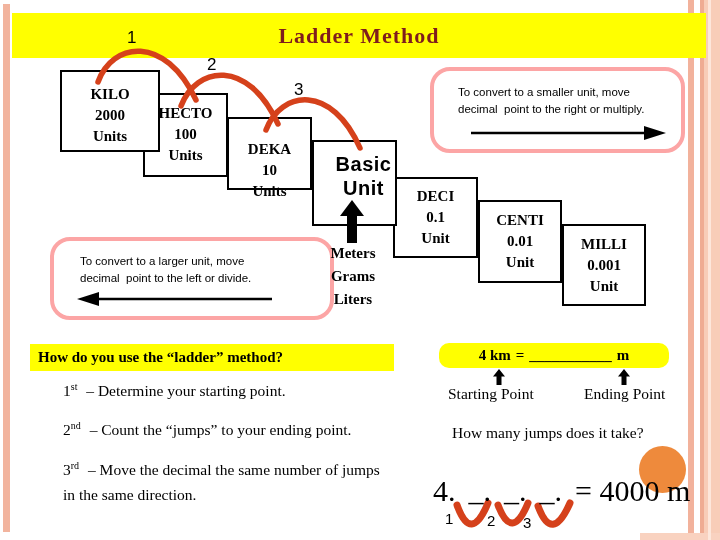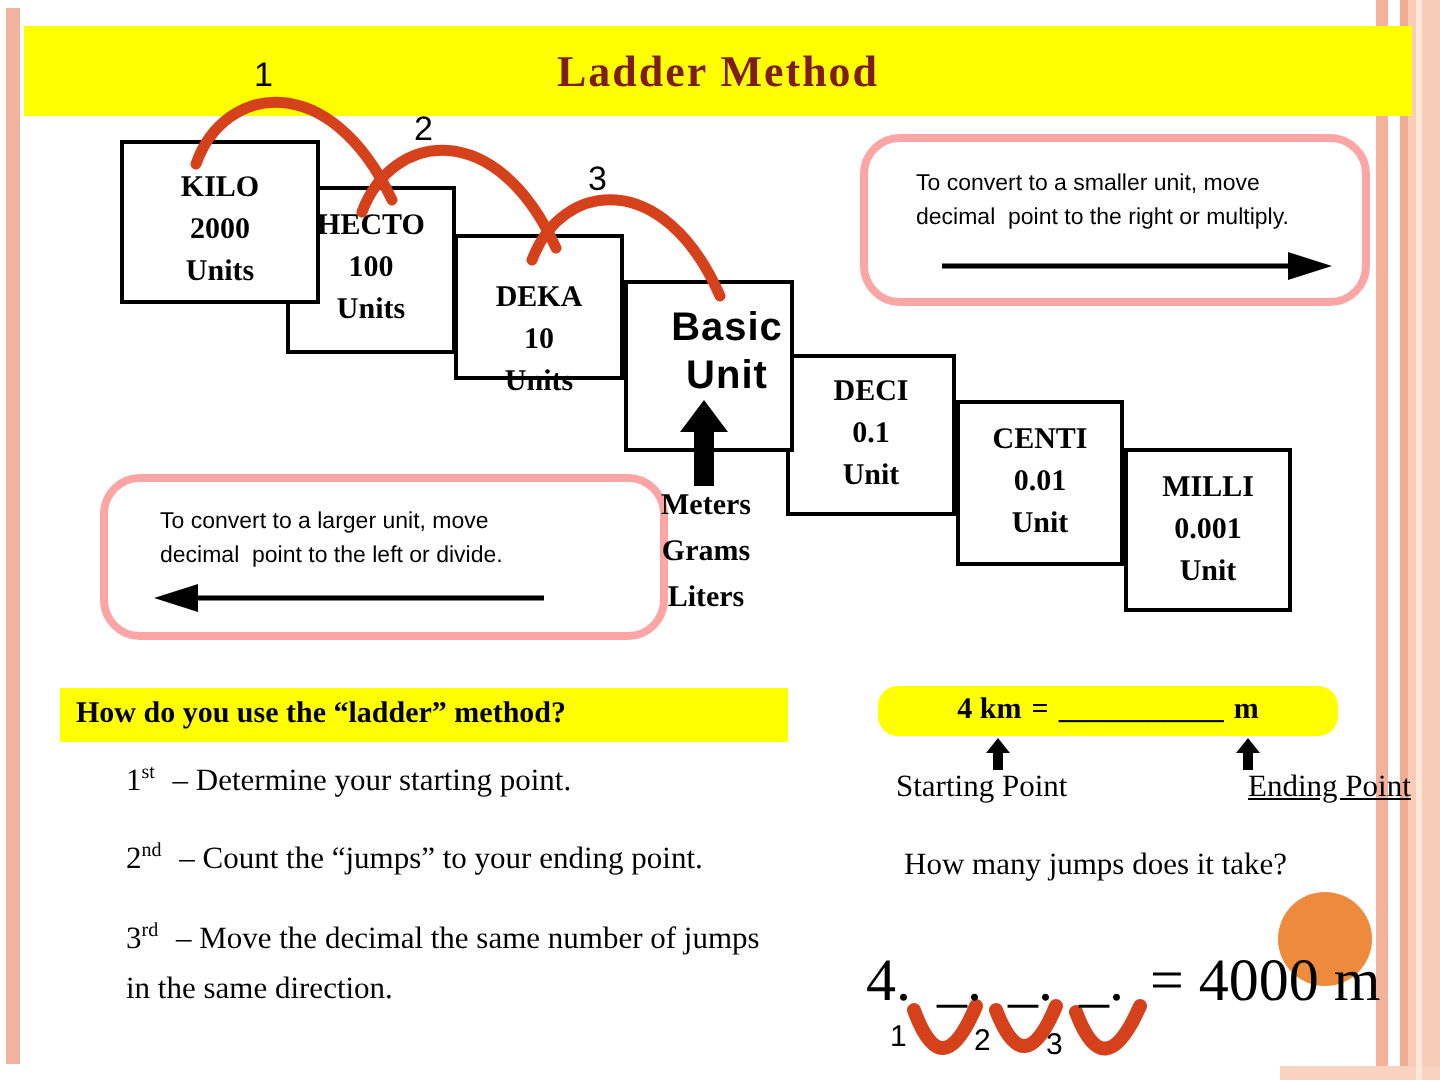--- a/index.html
+++ b/index.html
@@ -165,21 +165,21 @@
     <span>___________</span>
     <span>m</span>
   </div>
   <svg class="arrow-svg" style="left:492px;top:369px;" width="14" height="16">
     <path d="M7,0 L13,7.5 L9.5,7.5 L9.5,16 L4.5,16 L4.5,7.5 L1,7.5 Z" fill="#000"></path>
   </svg>
   <svg class="arrow-svg" style="left:617px;top:369px;" width="14" height="16">
     <path d="M7,0 L13,7.5 L9.5,7.5 L9.5,16 L4.5,16 L4.5,7.5 L1,7.5 Z" fill="#000"></path>
   </svg>
   <span class="pt-label" style="left:448px;top:385px;">Starting Point</span>
-  <span class="pt-label" style="left:624px;top:385px;text-decoration:underline;">Ending Point</span>
+  <span class="pt-label" style="left:584px;top:385px;">Ending Point</span>
 
   <div class="question">How many jumps does it take?</div>
 
   <div class="orange-circle" style="background:#EE8A3C;"></div>
 
   <div class="equation">
     <span>4.</span>
     <span>_.</span>
     <span>_.</span>
     <span>_.</span>

